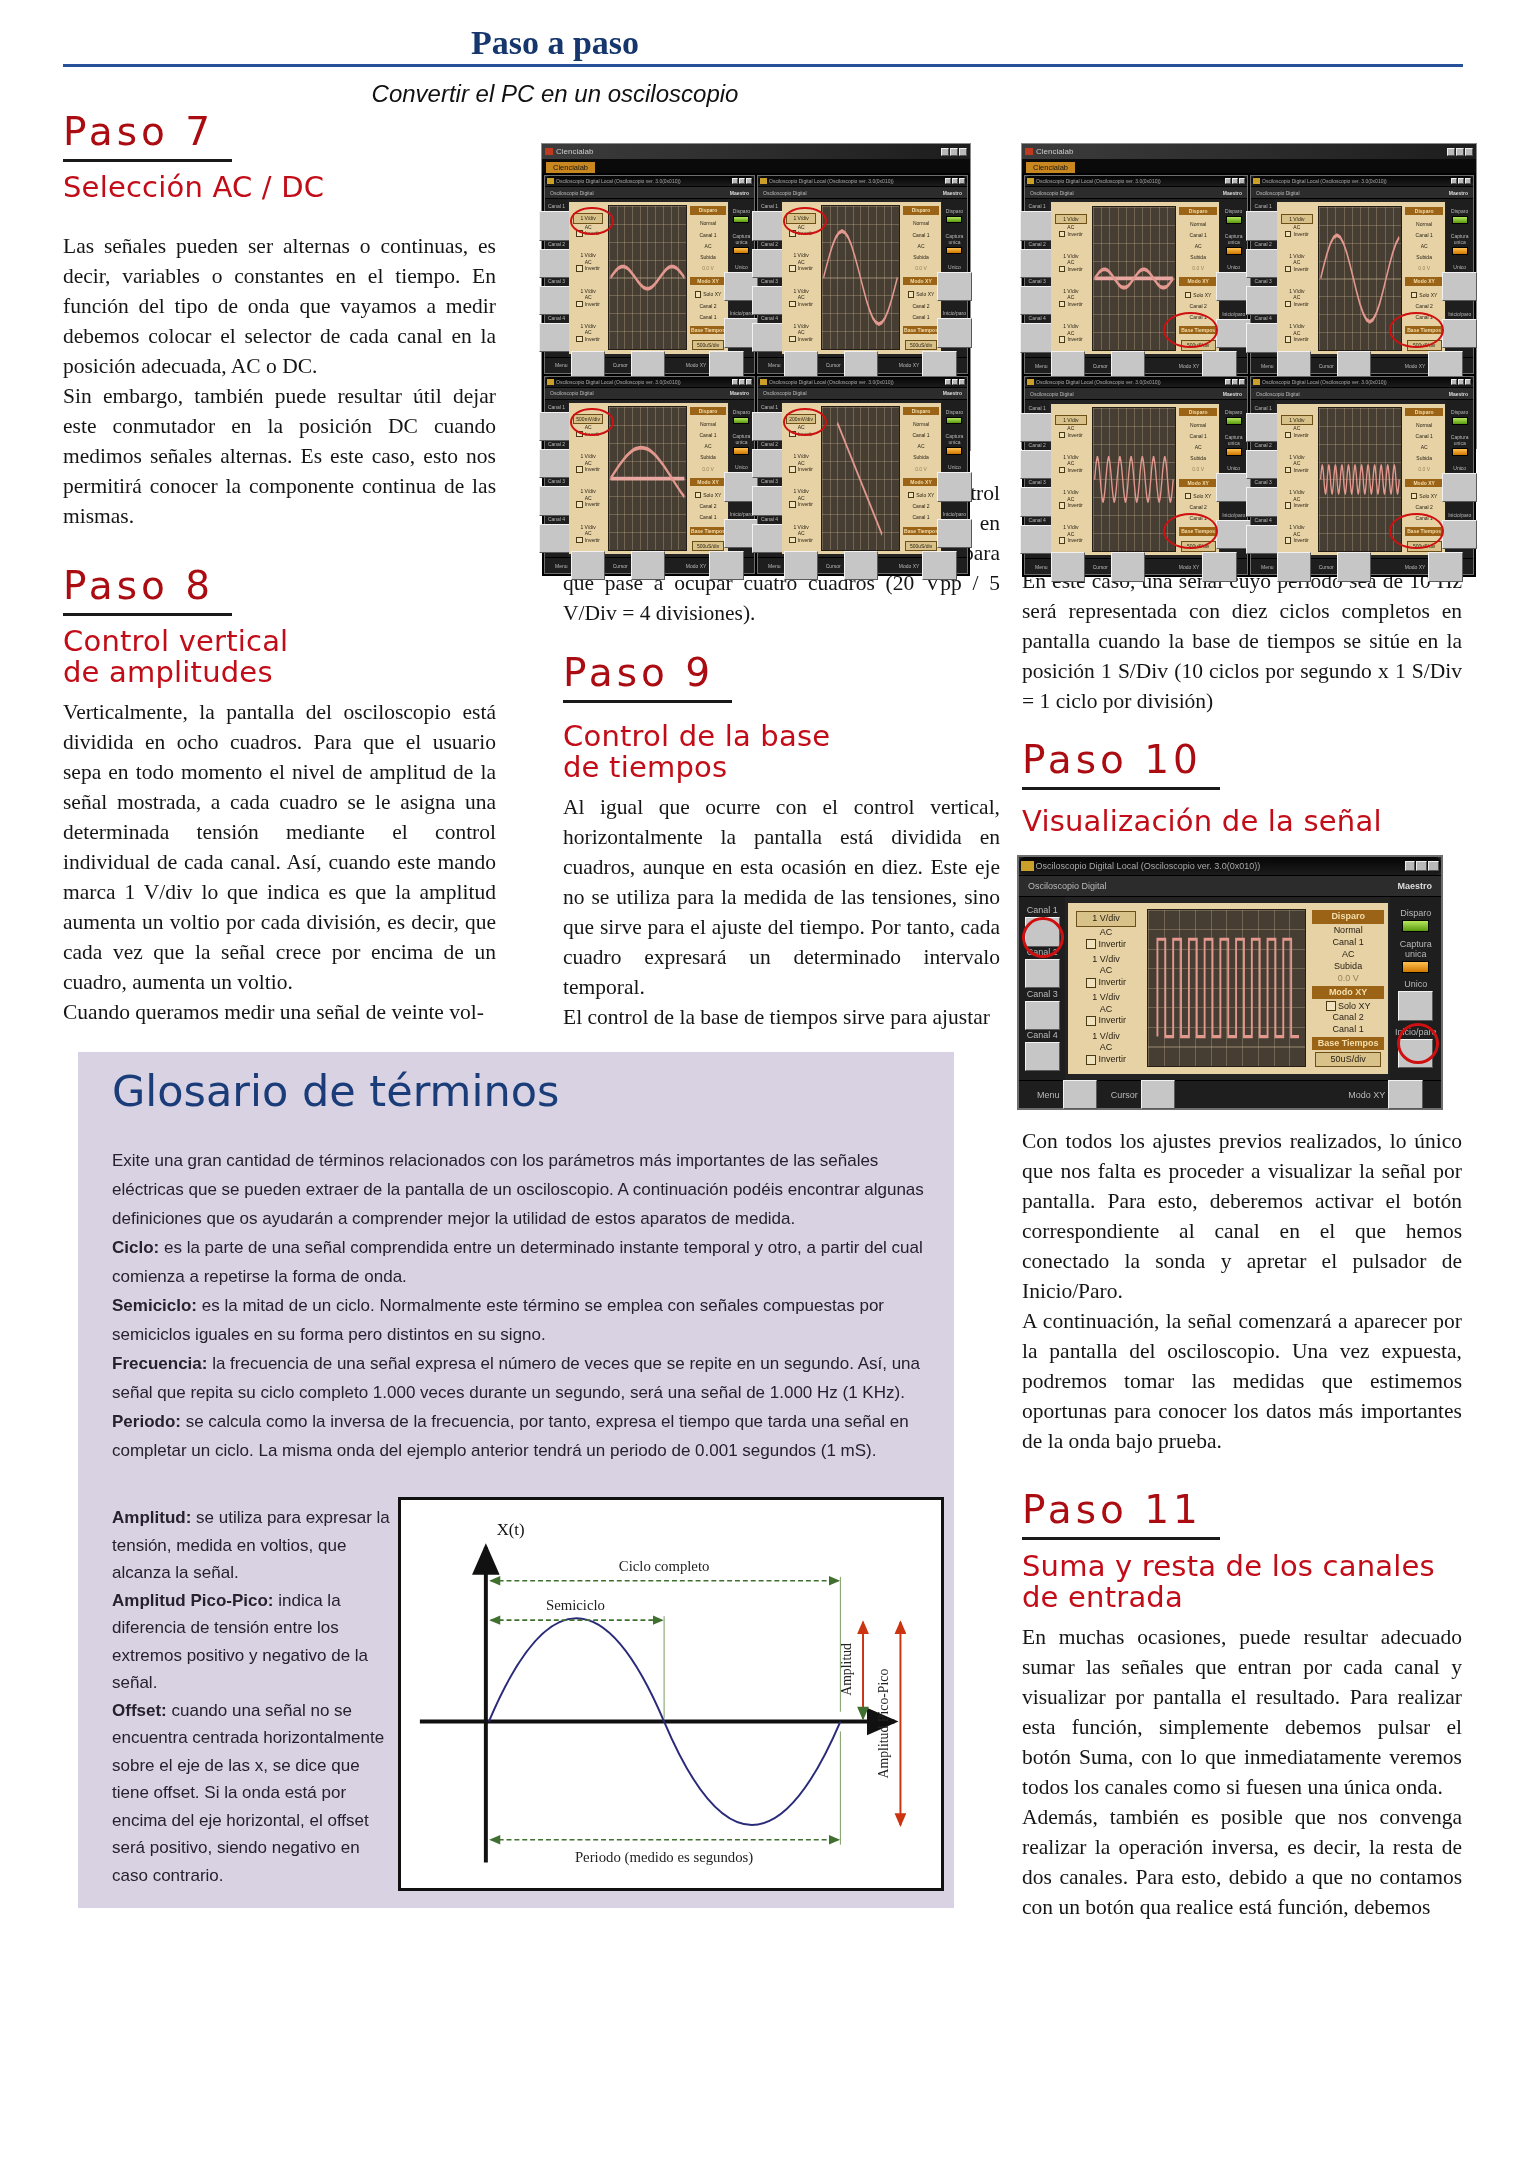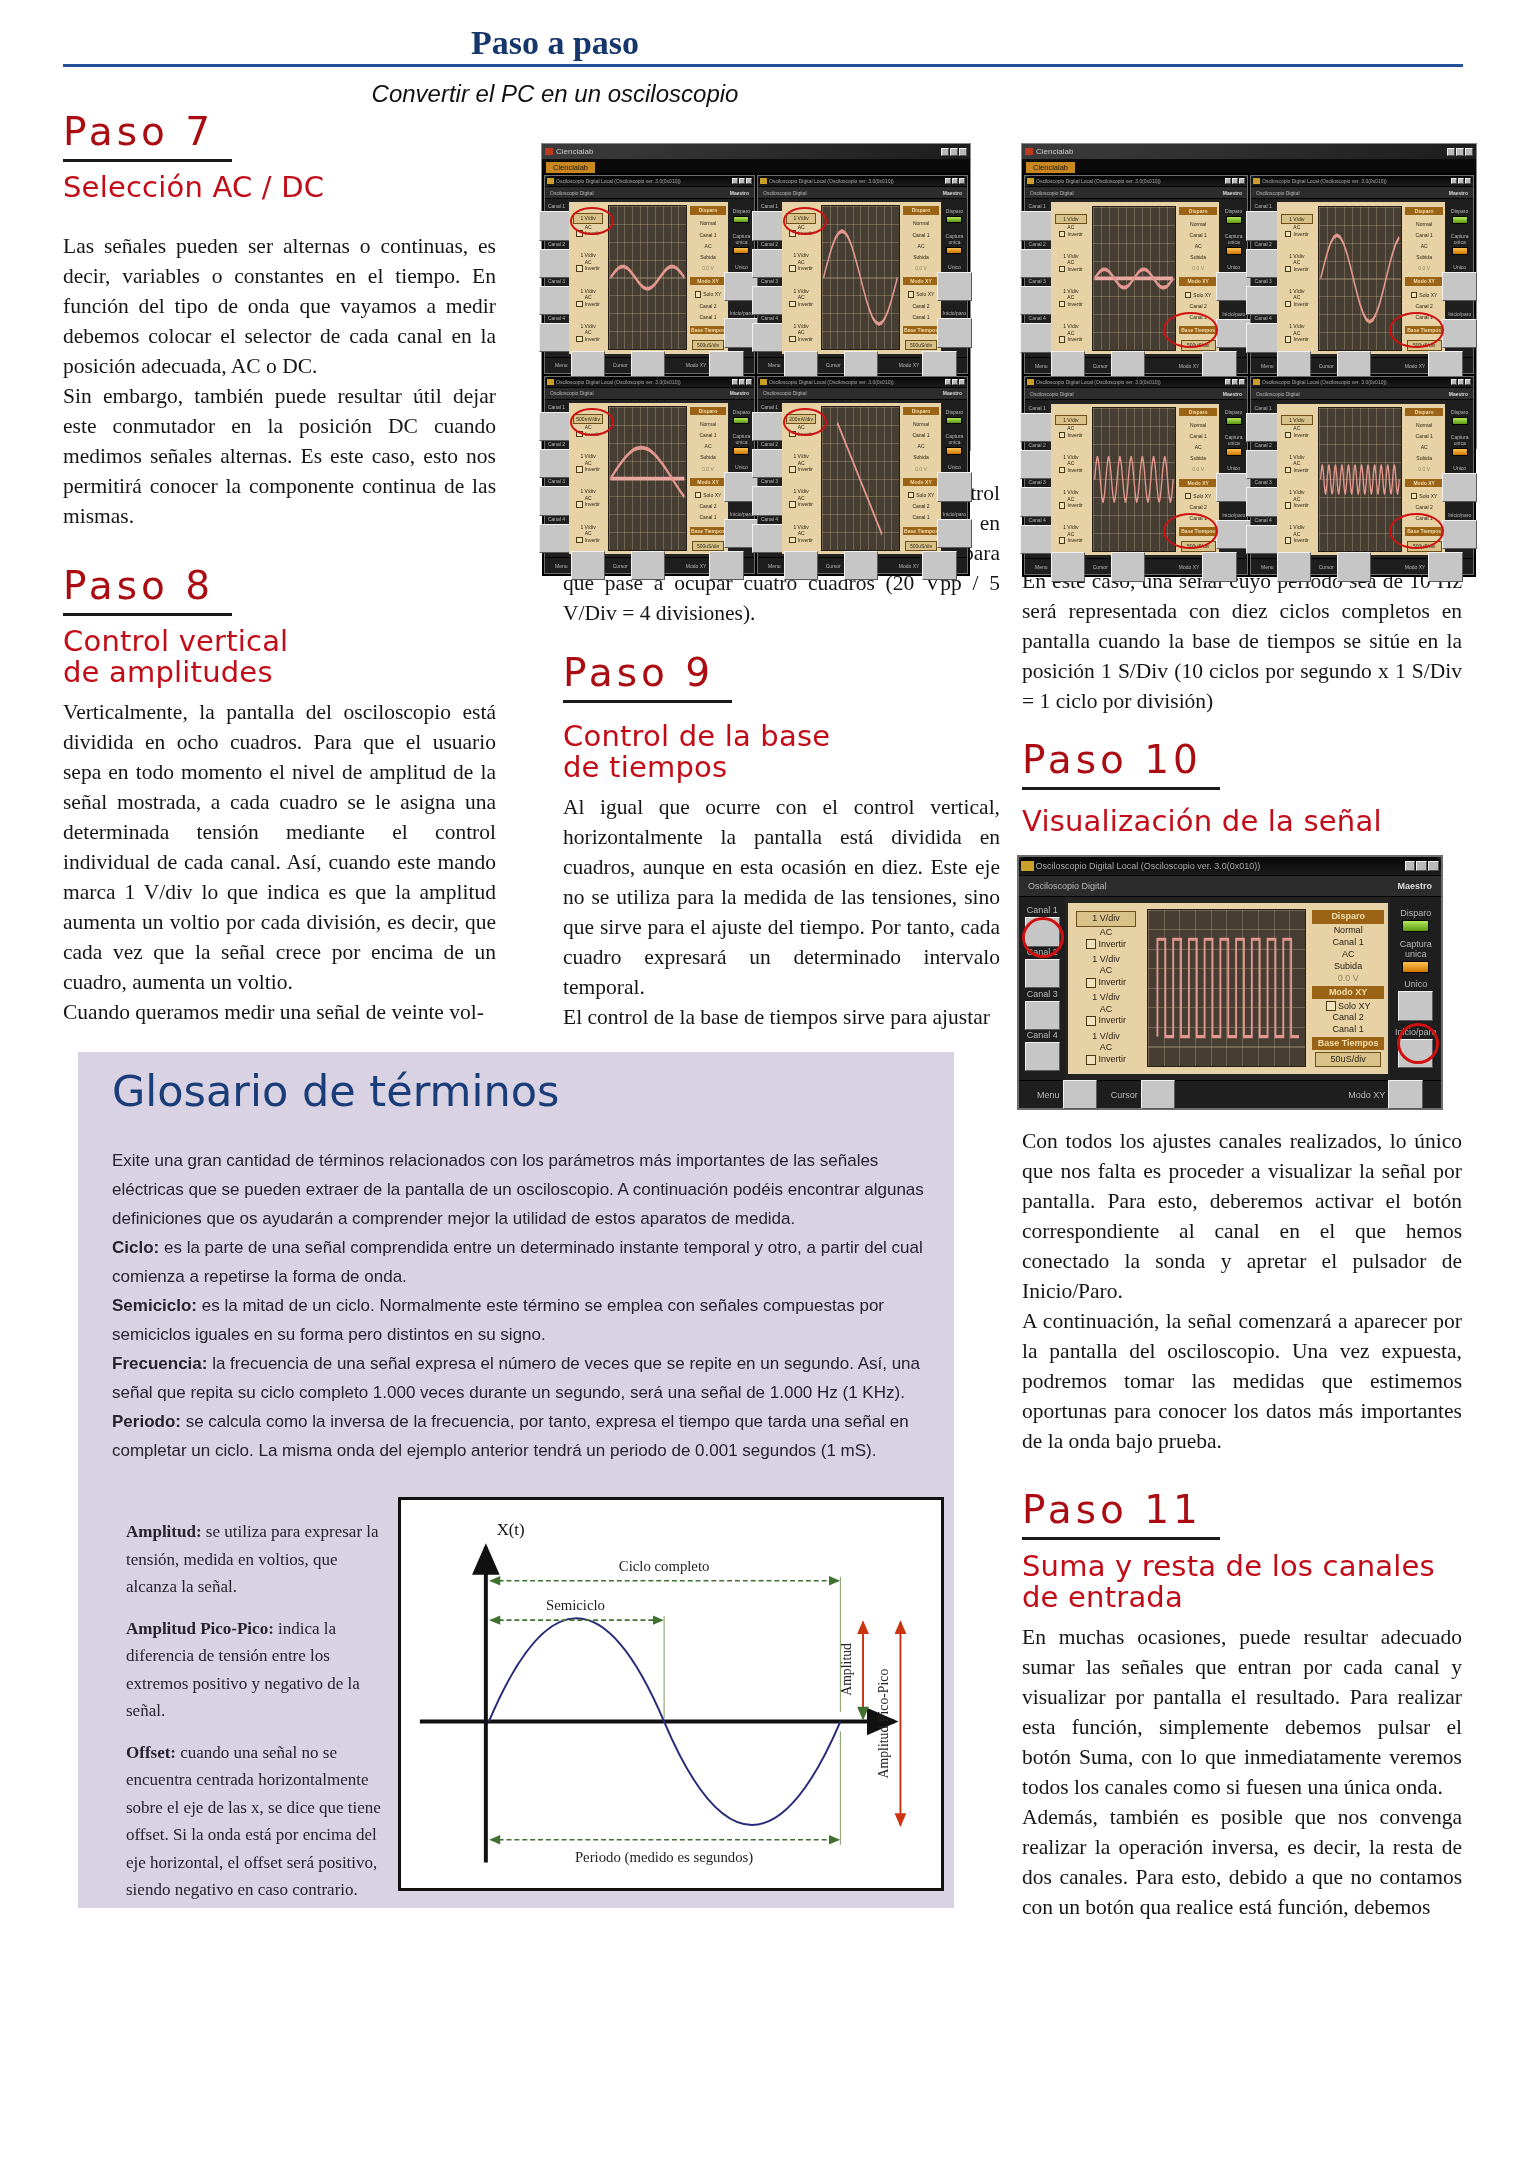--- a/index.html
+++ b/index.html
@@ -23,21 +23,21 @@
 
   
   .gloss{position:absolute;left:78px;top:1052px;width:876px;height:856px;background:#d8d2e3;}
   .gloss-title{position:absolute;left:34px;top:14px;font-family:"DejaVu Sans",sans-serif;
                font-size:43px;color:#1a3d7a;}
   .gloss-body{position:absolute;left:34px;top:94px;width:812px;
               font-family:"Liberation Sans",sans-serif;font-size:17px;line-height:29px;color:#27212e;}
   .gloss-body p{margin:0;}
   .gloss-narrow{position:absolute;left:34px;top:452px;width:284px;
                 font-family:"Liberation Sans",sans-serif;font-size:17px;line-height:27.5px;color:#27212e;}
-  .gloss-narrow p{margin:14px;font-family:Liberation Serif, serif;}
+  .gloss-narrow p{margin:0;}
   .gterm{font-weight:bold;}
 
   
   .diagram{position:absolute;left:320px;top:445px;width:546px;height:394px;background:#ffffff;
            border:3px solid #111;box-sizing:border-box;}
   .diagram svg{display:block;width:100%;height:100%;}
 
   
   .fig-group{position:absolute;background:#101010;border:1px solid #8a8a8a;box-sizing:border-box;
              display:flex;flex-direction:column;margin-left:16px;}
@@ -145,21 +145,21 @@
     <p>El control de la base de tiempos sirve para ajustar</p>
   </div>
 
   <div class="para" style="left:1022px;top:476px;width:440px;">
     <p>el intervalo en cada cuadro. Así, cuando marca 1 S/Div, lo que indica es que, de un cuadro a otro, la señal lleva una diferencia de un segundo.</p>
     <p>En este caso, una señal cuyo periodo sea de 10 Hz será representada con diez ciclos completos en pantalla cuando la base de tiempos se sitúe en la posición 1 S/Div (10 ciclos por segundo x 1 S/Div = 1 ciclo por división)</p>
   </div>
   <div class="paso" style="left:1022px;top:740px;">Paso 10</div>
   <div class="subhead" style="left:1022px;top:806px;">Visualización de la señal</div>
   <div class="para" style="left:1022px;top:1126px;width:440px;">
-    <p>Con todos los ajustes canales realizados, lo único que nos falta es proceder a visualizar la señal por pantalla. Para esto, deberemos activar el botón correspondiente al canal en el que hemos conectado la sonda y apretar el pulsador de Inicio/Paro.</p>
+    <p>Con todos los ajustes previos realizados, lo único que nos falta es proceder a visualizar la señal por pantalla. Para esto, deberemos activar el botón correspondiente al canal en el que hemos conectado la sonda y apretar el pulsador de Inicio/Paro.</p>
     <p>A continuación, la señal comenzará a aparecer por la pantalla del osciloscopio. Una vez expuesta, podremos tomar las medidas que estimemos oportunas para conocer los datos más importantes de la onda bajo prueba.</p>
   </div>
   <div class="paso" style="left:1022px;top:1490px;">Paso 11</div>
   <div class="subhead" style="left:1022px;top:1551px;">Suma y resta de los canales
 de entrada</div>
   <div class="para" style="left:1022px;top:1622px;width:440px;">
     <p>En muchas ocasiones, puede resultar adecuado sumar las señales que entran por cada canal y visualizar por pantalla el resultado. Para realizar esta función, simplemente debemos pulsar el botón Suma, con lo que inmediatamente veremos todos los canales como si fuesen una única onda.</p>
     <p>Además, también es posible que nos convenga realizar la operación inversa, es decir, la resta de dos canales. Para esto, debido a que no contamos con un botón qua realice está función, debemos</p>
   </div>
 

